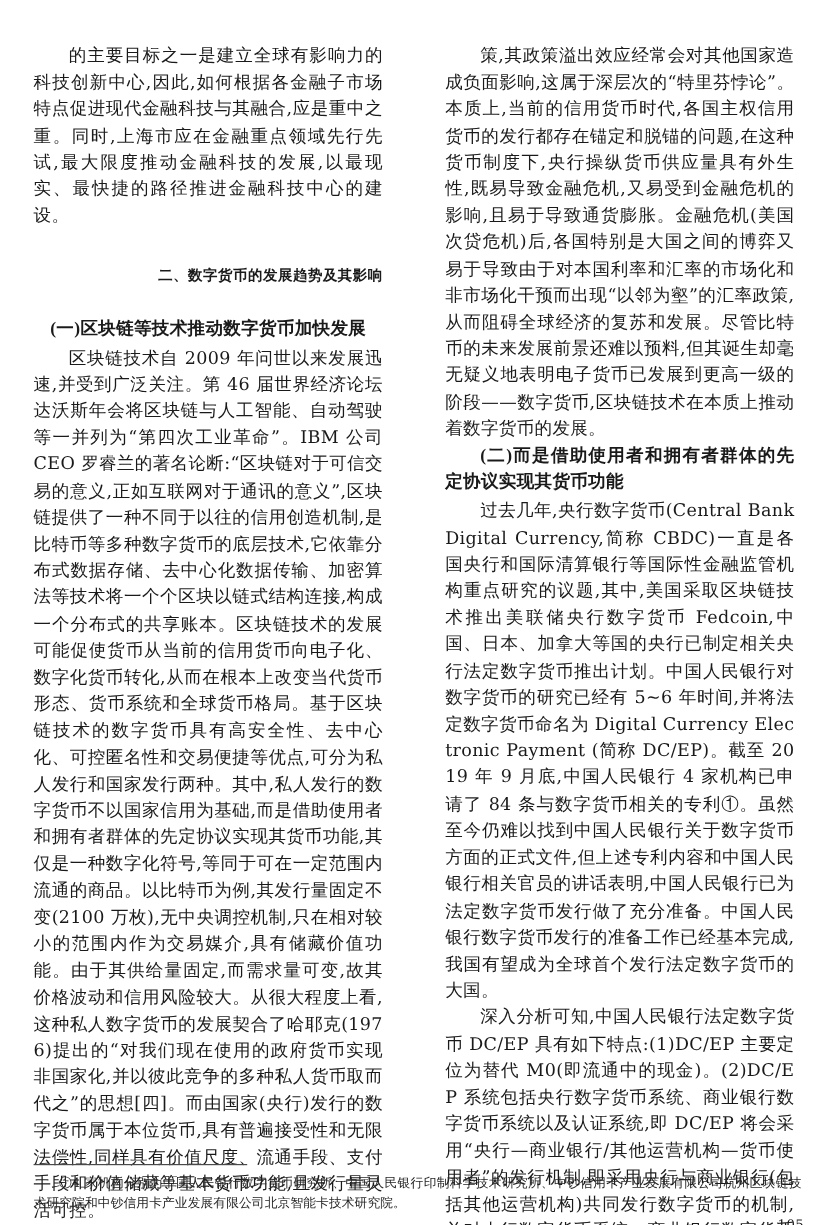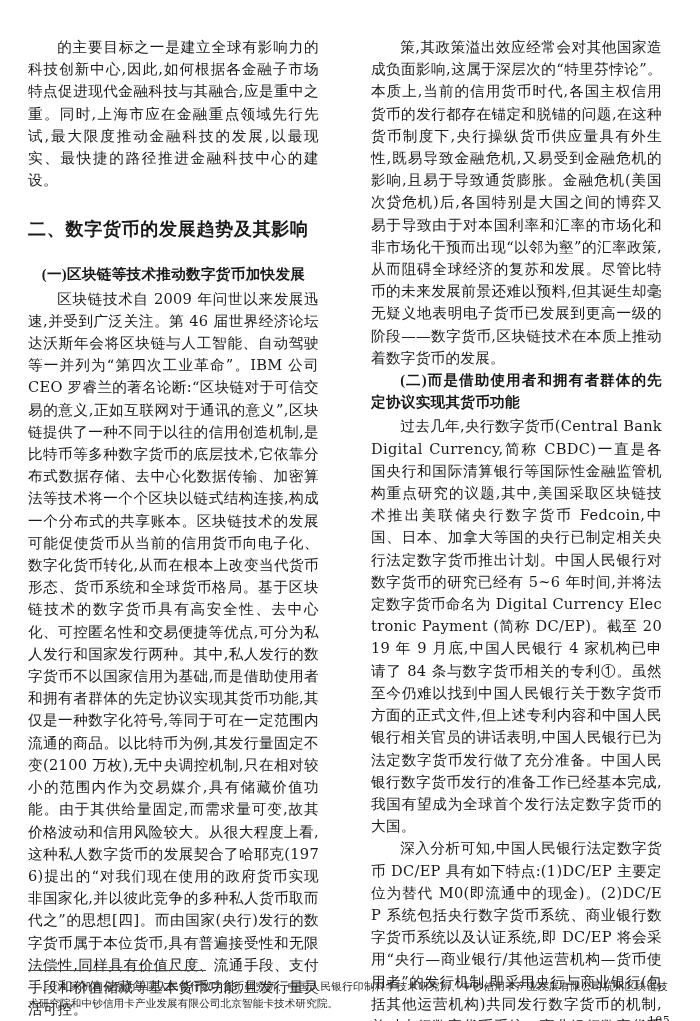--- a/index.html
+++ b/index.html
@@ -47,24 +47,24 @@
     text-align: justify;
     text-justify: inter-character;
     text-indent: 2em;
     letter-spacing: 0.02em;
     font-family: "DejaVu Serif", "Liberation Serif", serif;
     word-break: break-all;
   }
 
   h2.section-heading {
     margin: 26px 0 22px 0;
-    font-size: 18px;
+    font-size: 12px;
     line-height: 24px;
     font-weight: bold;
-    text-align: left;
+    text-align: right;
     letter-spacing: 0.04em;
     font-family: Liberation Serif, serif;
   }
 
   h3.sub-heading {
     margin: 0 0 2px 0;
     font-size: 14.6px;
     line-height: 22.2px;
     font-weight: bold;
     text-indent: 2em;

